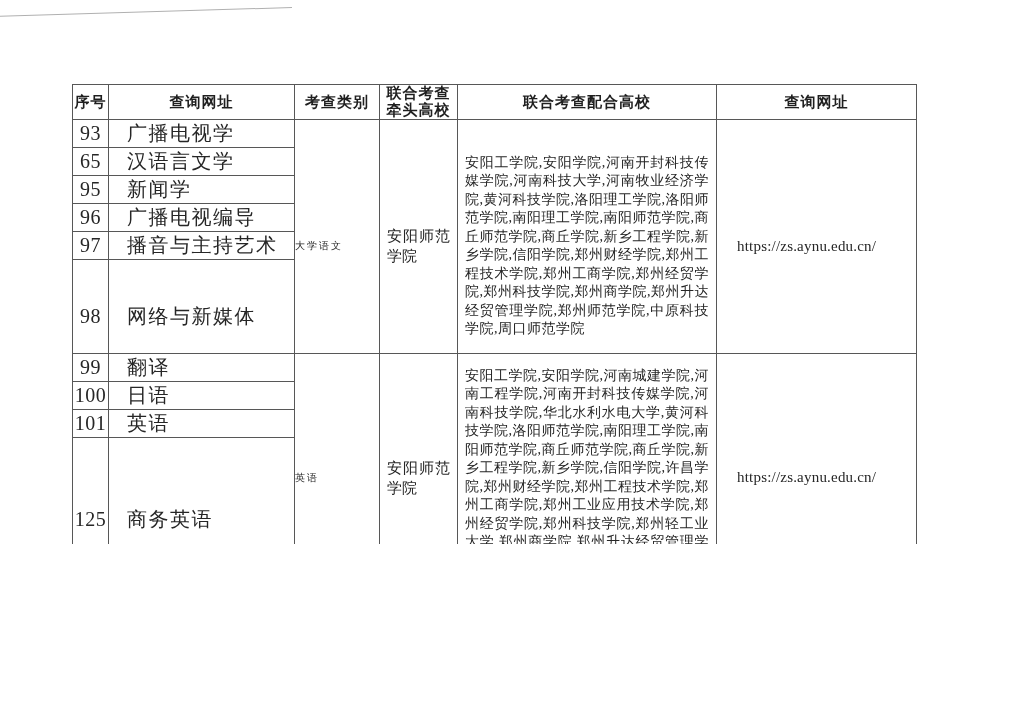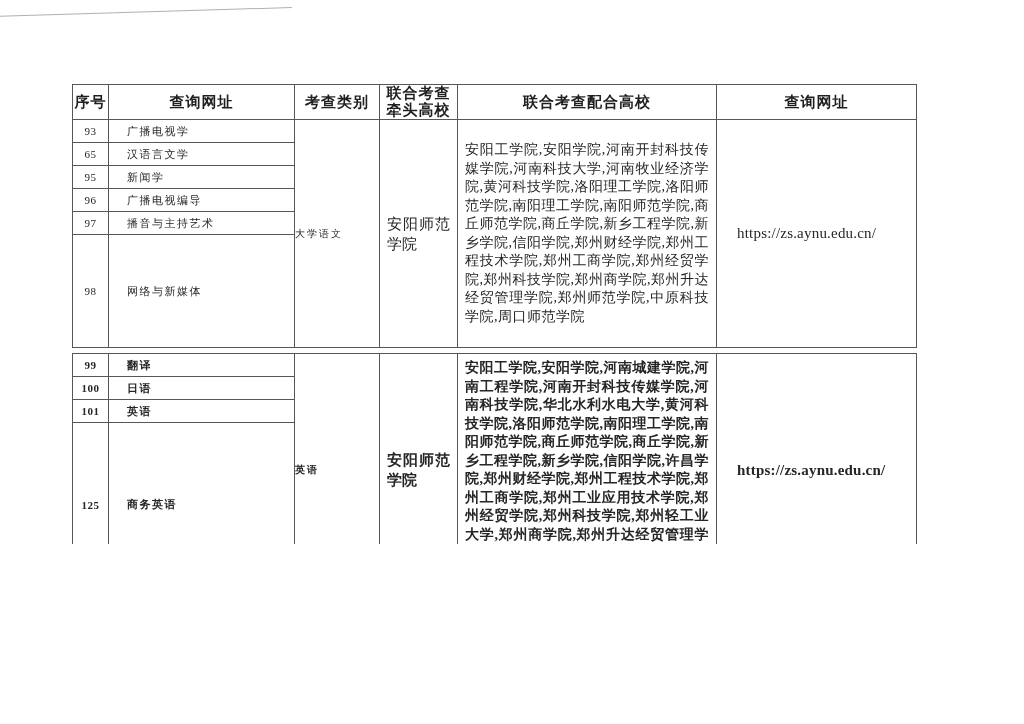--- a/index.html
+++ b/index.html
@@ -9,27 +9,27 @@
   }
   .scan-artifact{
     position:absolute;top:7px;left:-4px;width:296px;height:0;
     border-top:1px solid #b0b0b0;transform:rotate(-1.7deg);transform-origin:right center;
   }
   table.grid{
     border-collapse:collapse;table-layout:fixed;
     position:absolute;left:72px;width:844px;background:#fff;
   }
   .block1{top:84px;}
-  .block2{top:353px;font-weight:bold;}
+  .block2{top:353px;}
   th,td{border:1px solid #575757;padding:0;vertical-align:middle;overflow:hidden;}
   th{
     font-size:15px;font-weight:bold;height:34px;line-height:17px;
     text-align:center;letter-spacing:1px;color:#1f1f1f;
   }
-  td{font-size:11px;}
+  td{font-size:20px;}
   tr.r-s{height:23px;}
   tr.r-tall-1 td.c-no, tr.r-tall-1 td.c-major{height:112px;}
   tr.r-tall-2 td.c-no, tr.r-tall-2 td.c-major{height:163px;}
   .c-no{text-align:center;letter-spacing:0.5px;}
   .c-major{padding:0 4px 0 18px;letter-spacing:1.5px;white-space:nowrap;}
   .c-cat{text-align:left;letter-spacing:2px;font-size:10px;}
   .c-lead{padding:0 7px;text-align:justify;font-size:15px;line-height:20px;}
   .c-partners{
     padding:4px 7px;text-align:justify;line-height:18.5px;
     letter-spacing:0.5px;font-size:14px;

